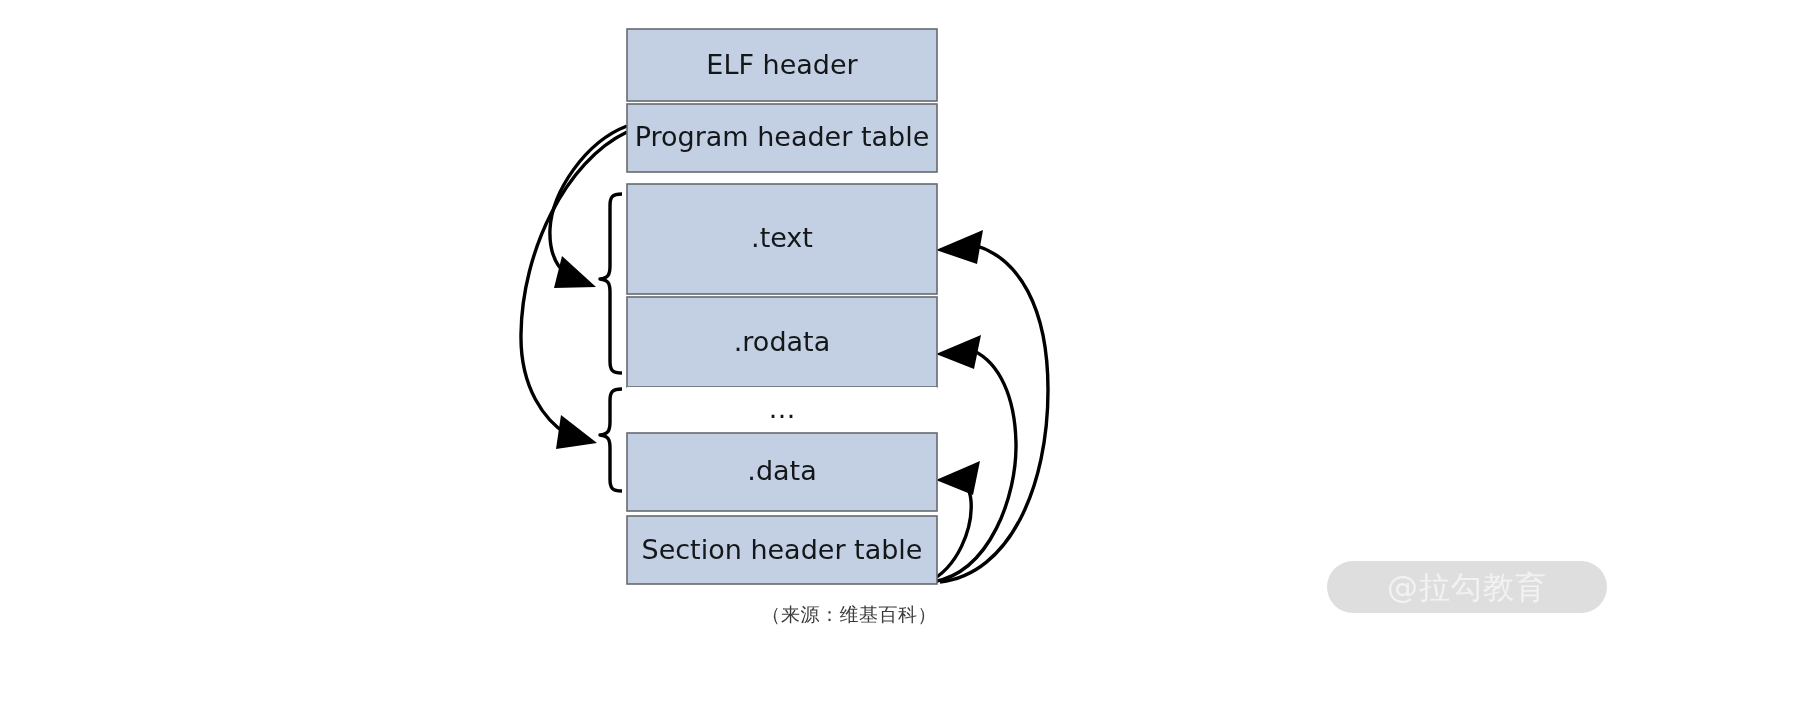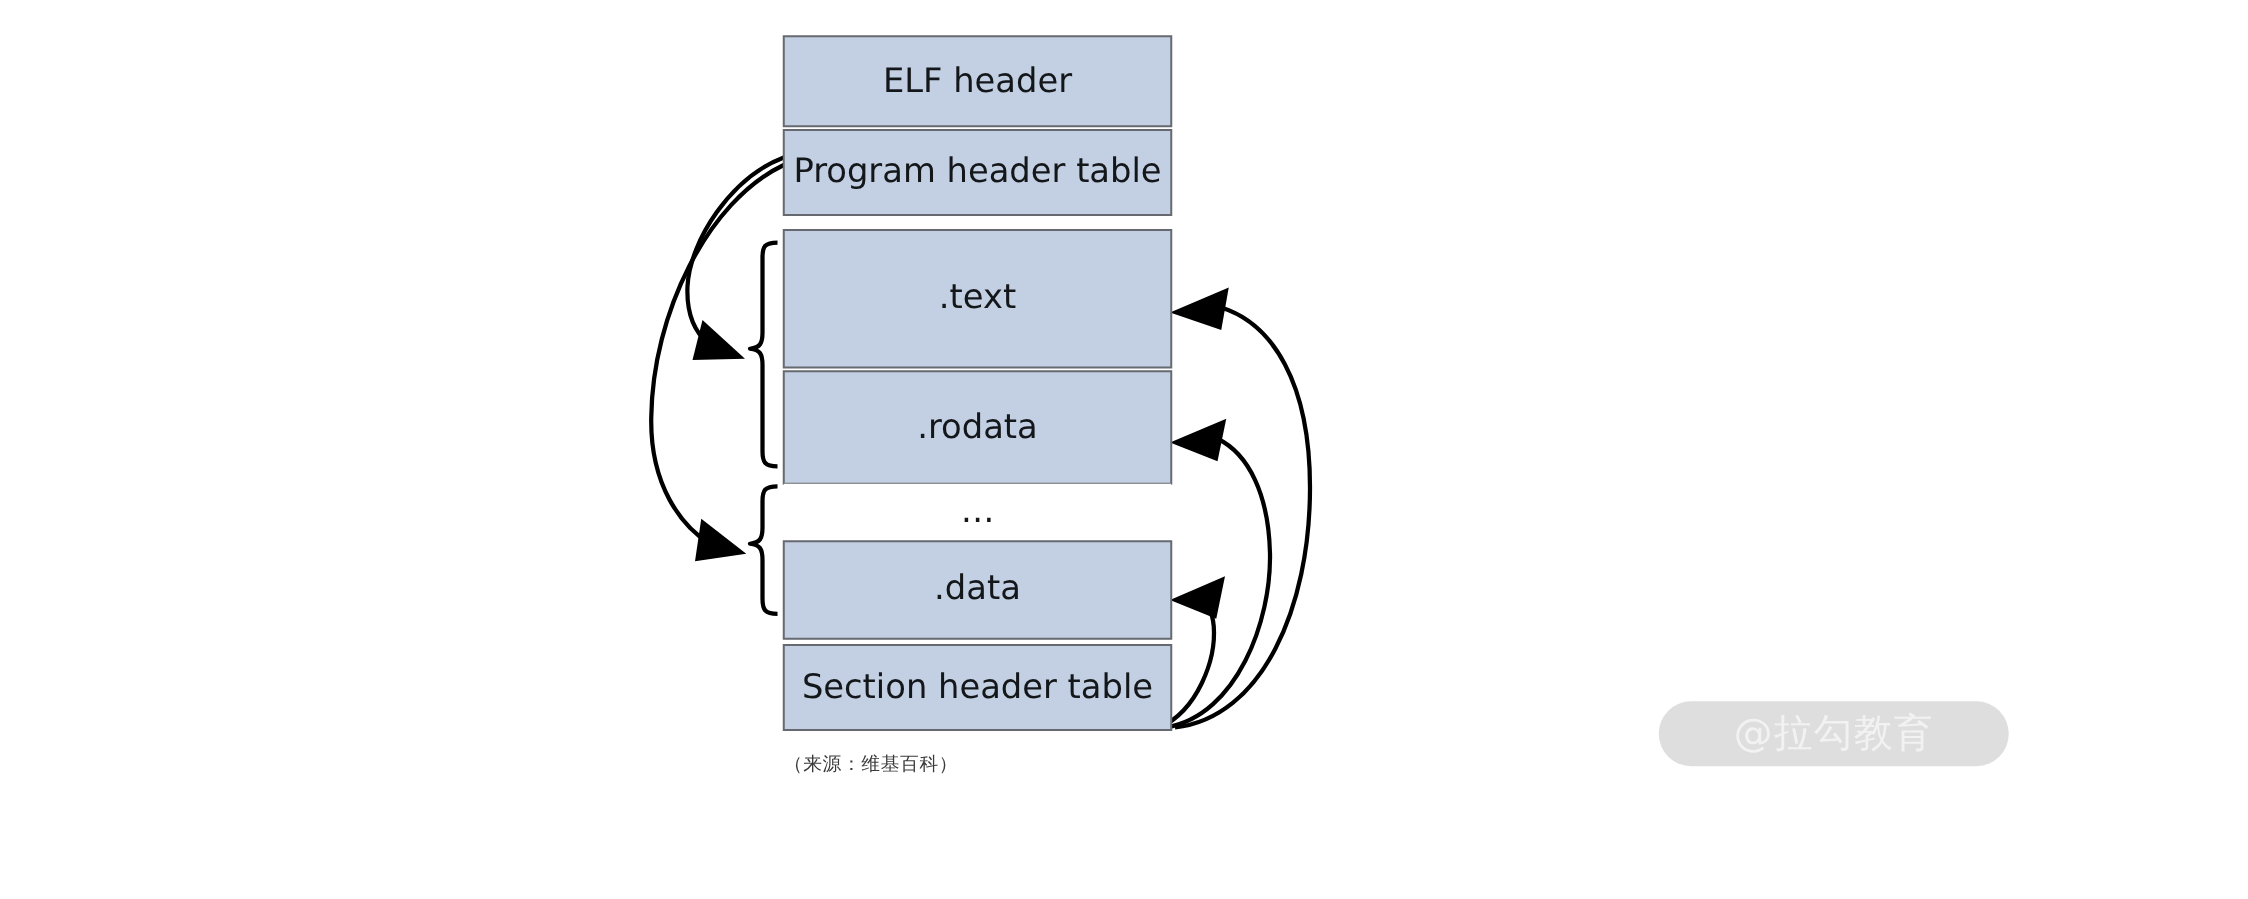--- a/index.html
+++ b/index.html
@@ -72,23 +72,23 @@
     fill: #000000;
     stroke: none;
   }
 
   
   #caption {
     position: absolute;
     left: 627px;
     top: 586px;
     width: 310px;
-    text-align: left;
-    font-family: "DejaVu Sans", "Liberation Sans", sans-serif;
-    font-size: 15px;
+    text-align: right;
+    font-family: "DejaVu Sans", "Liberation Sans", sans-serif;
+    font-size: 19px;
     color: #3a3a3a;
     letter-spacing: 0.5px;
     white-space: nowrap;
   }
 
   
   #watermark {
     position: absolute;
     left: 1327px;
     top: 545px;

